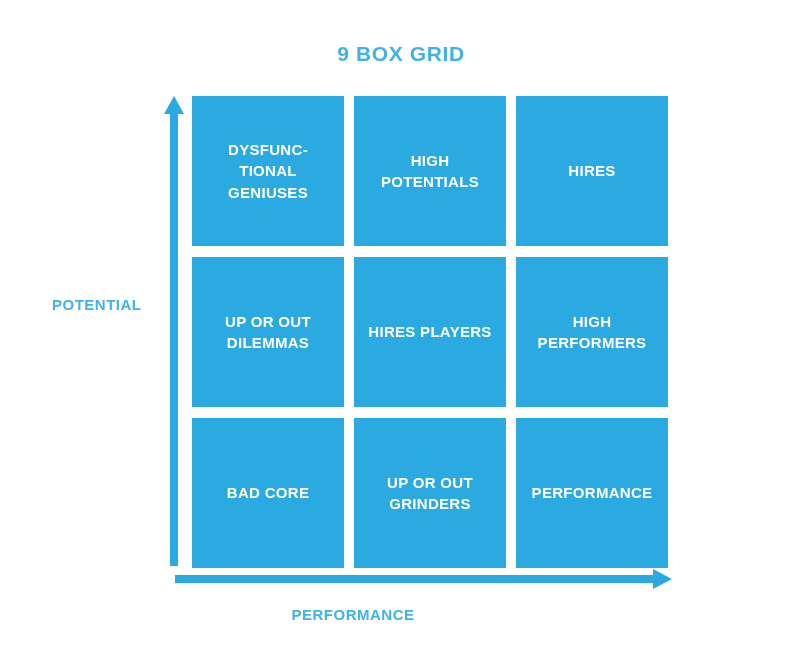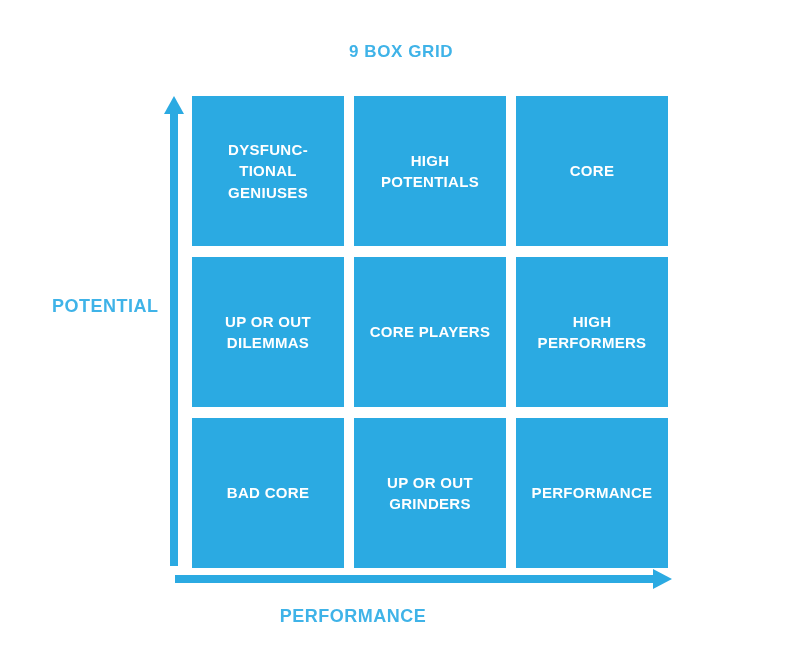--- a/index.html
+++ b/index.html
@@ -22,21 +22,21 @@
     inset: 0;
   }
 
   
   .title {
     position: absolute;
     top: 42px;
     left: 0;
     width: 802px;
     text-align: center;
-    font-size: 17px;
+    font-size: 21px;
     font-weight: bold;
     letter-spacing: 0.6px;
     color: #3FB3E8;
     white-space: nowrap;
   }
 
   
   .v-axis {
     position: absolute;
     left: 168px;
@@ -86,21 +86,21 @@
     width: 0;
     height: 0;
     border-top: 10px solid transparent;
     border-bottom: 10px solid transparent;
     border-left: 19px solid #2BAAE2;
   }
 
   
   .axis-label {
     position: absolute;
-    font-size: 18px;
+    font-size: 15px;
     font-weight: bold;
     letter-spacing: 0.5px;
     color: #3FB3E8;
     white-space: nowrap;
   }
   .axis-label.y {
     left: 52px;
     top: 296px;
   }
   .axis-label.x {
@@ -169,30 +169,30 @@
 TIONAL
 GENIUSES</span>
     </div>
 
     <div class="cell">
       <span class="cell-label">HIGH
 POTENTIALS</span>
     </div>
 
     <div class="cell">
-      <span class="cell-label">CORE</span>
+      <span class="cell-label">HIRES</span>
     </div>
 
     <div class="cell">
       <span class="cell-label">UP OR OUT
 DILEMMAS</span>
     </div>
 
     <div class="cell">
-      <span class="cell-label">CORE PLAYERS</span>
+      <span class="cell-label">HIRES PLAYERS</span>
     </div>
 
     <div class="cell">
       <span class="cell-label">HIGH
 PERFORMERS</span>
     </div>
 
     <div class="cell">
       <span class="cell-label">BAD CORE</span>
     </div>

